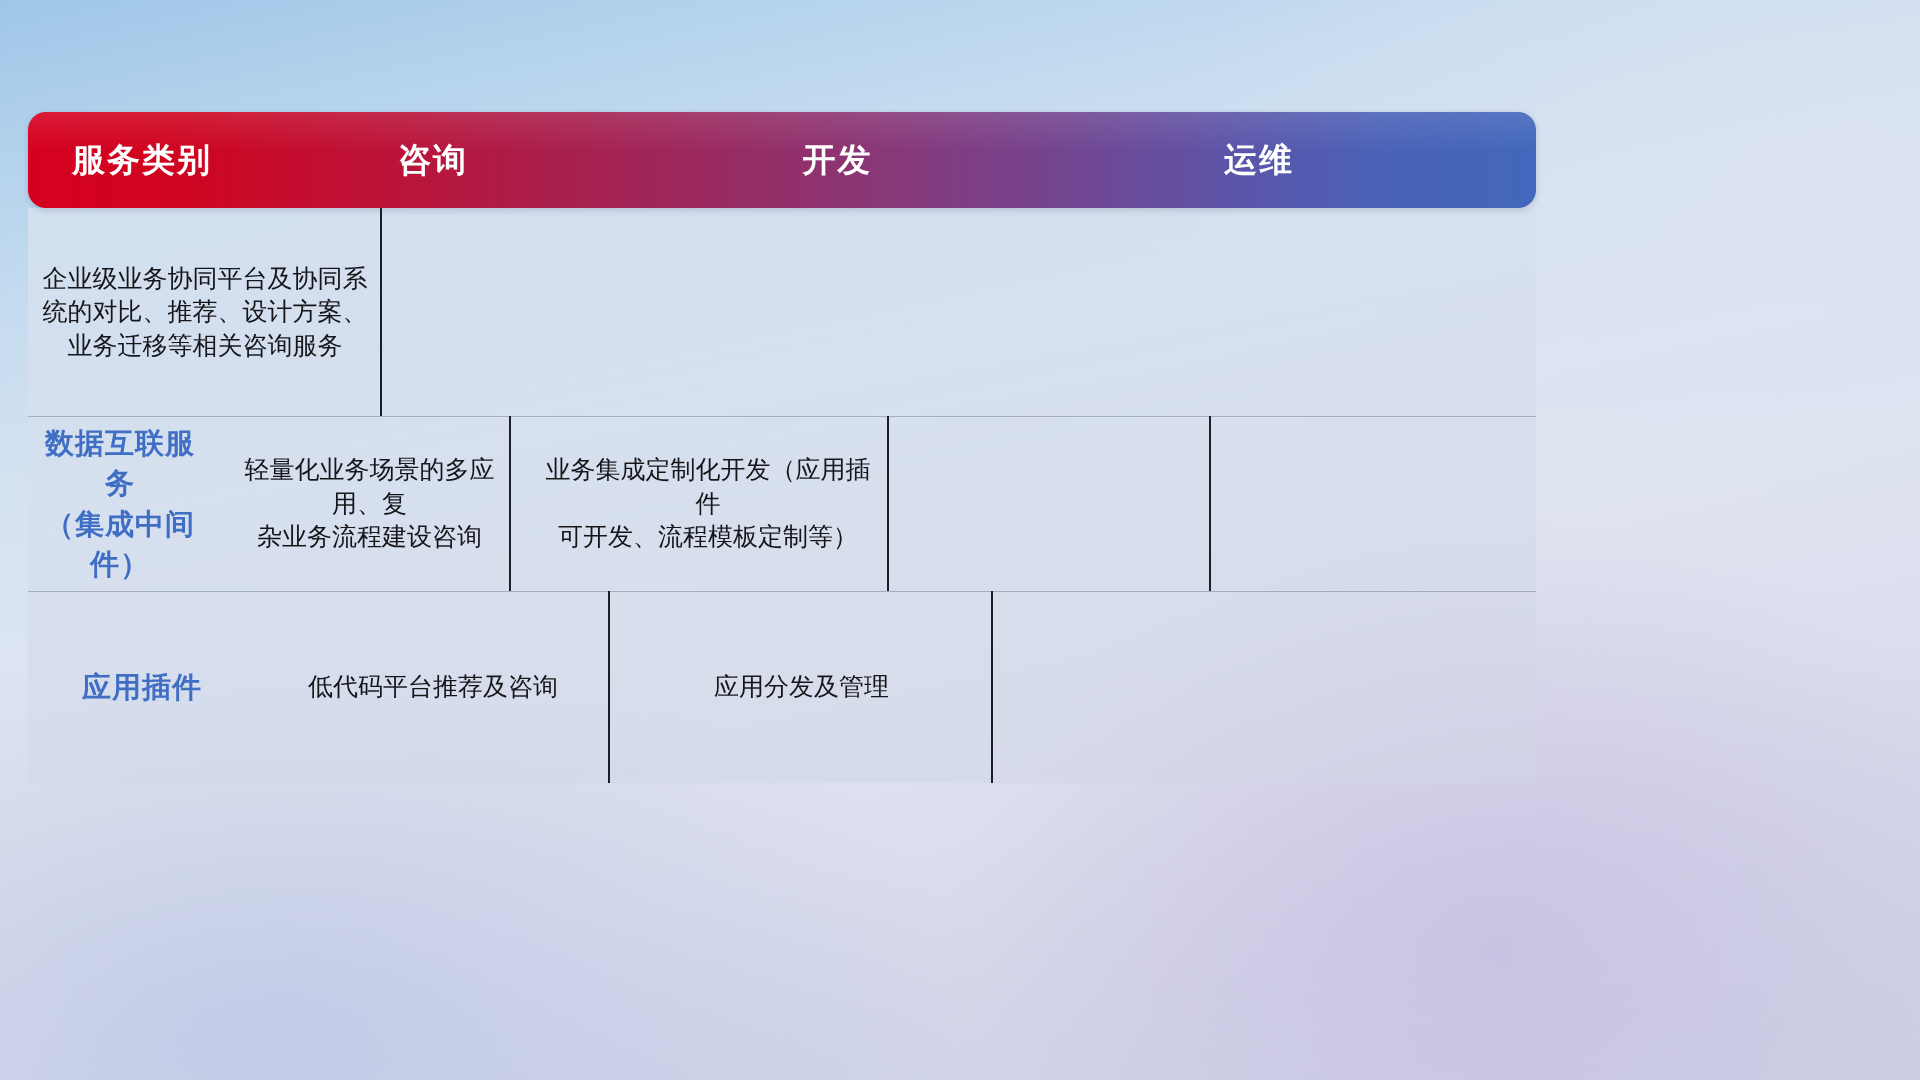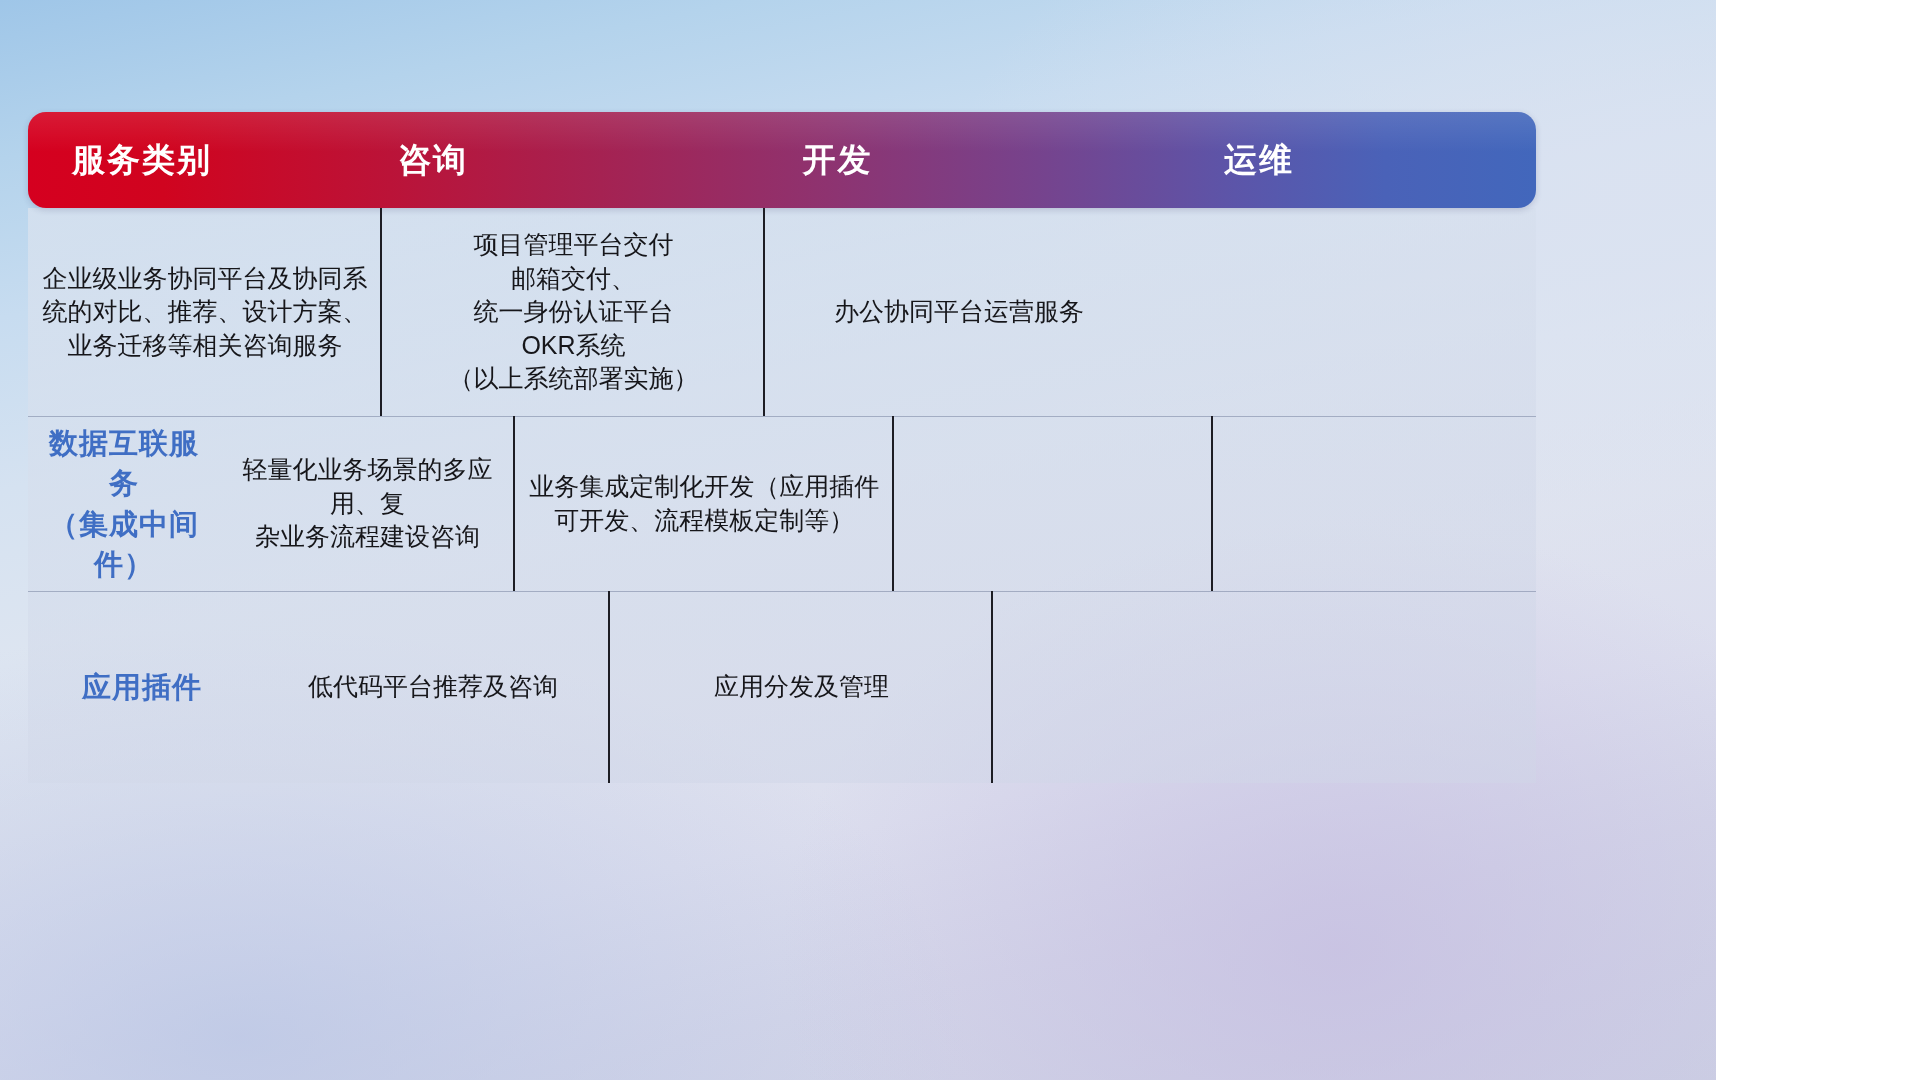--- a/index.html
+++ b/index.html
@@ -6,21 +6,21 @@
     margin: 0;
     padding: 0;
     width: 1920px;
     height: 1080px;
     overflow: hidden;
     font-family: "Liberation Sans", "DejaVu Sans", sans-serif;
   }
 
   #stage {
     position: relative;
-    width: 1716px;
+    width: 1920px;
     height: 1080px;
     background:
       radial-gradient(ellipse 900px 700px at 78% 88%, rgba(198,190,225,0.75) 0%, rgba(198,190,225,0.0) 62%),
       radial-gradient(ellipse 1100px 620px at 14% 96%, rgba(183,196,228,0.70) 0%, rgba(183,196,228,0.0) 66%),
       radial-gradient(ellipse 1000px 560px at 96% 18%, rgba(219,226,241,0.85) 0%, rgba(219,226,241,0.0) 70%),
       linear-gradient(168deg,
         #9fc6e8 0%,
         #b4d3ec 11%,
         #c7dcf0 22%,
         #d5e2f1 34%,
@@ -96,21 +96,21 @@
     position: relative;
     width: 100%;
   }
 
   .trow {
     display: flex;
     align-items: stretch;
     position: relative;
   }
   .trow.r0 { height: 208px; }
-  .trow.r1 { height: 175px; }
+  .trow.r1 { height: 175px; gap: 16px; }
   .trow.r2 { height: 192px; }
 
   
   .trow.r1::before,
   .trow.r2::before {
     content: "";
     position: absolute;
     left: 0; right: 0; top: 0;
     height: 1px;
     background: rgba(120,132,160,0.55);
@@ -188,30 +188,20 @@
     </div>
 
     <div class="tbody">
 
       <div class="trow r0">
         <div class="cell c1 div-r">
           <span class="desc">企业级业务协同平台及协同系
 统的对比、推荐、设计方案、
 业务迁移等相关咨询服务</span>
         </div>
-        <div class="cell c3 div-r">
-          <span class="desc">项目管理平台交付
-邮箱交付、
-统一身份认证平台
-OKR系统
-（以上系统部署实施）</span>
-        </div>
-        <div class="cell c4">
-          <span class="desc">办公协同平台运营服务</span>
-        </div>
       </div>
 
       <div class="trow r1">
         <div class="cell c0">
           <span class="cat">数据互联服务
 （集成中间件）</span>
         </div>
         <div class="cell c1 div-r">
           <span class="desc">轻量化业务场景的多应用、复
 杂业务流程建设咨询</span>

